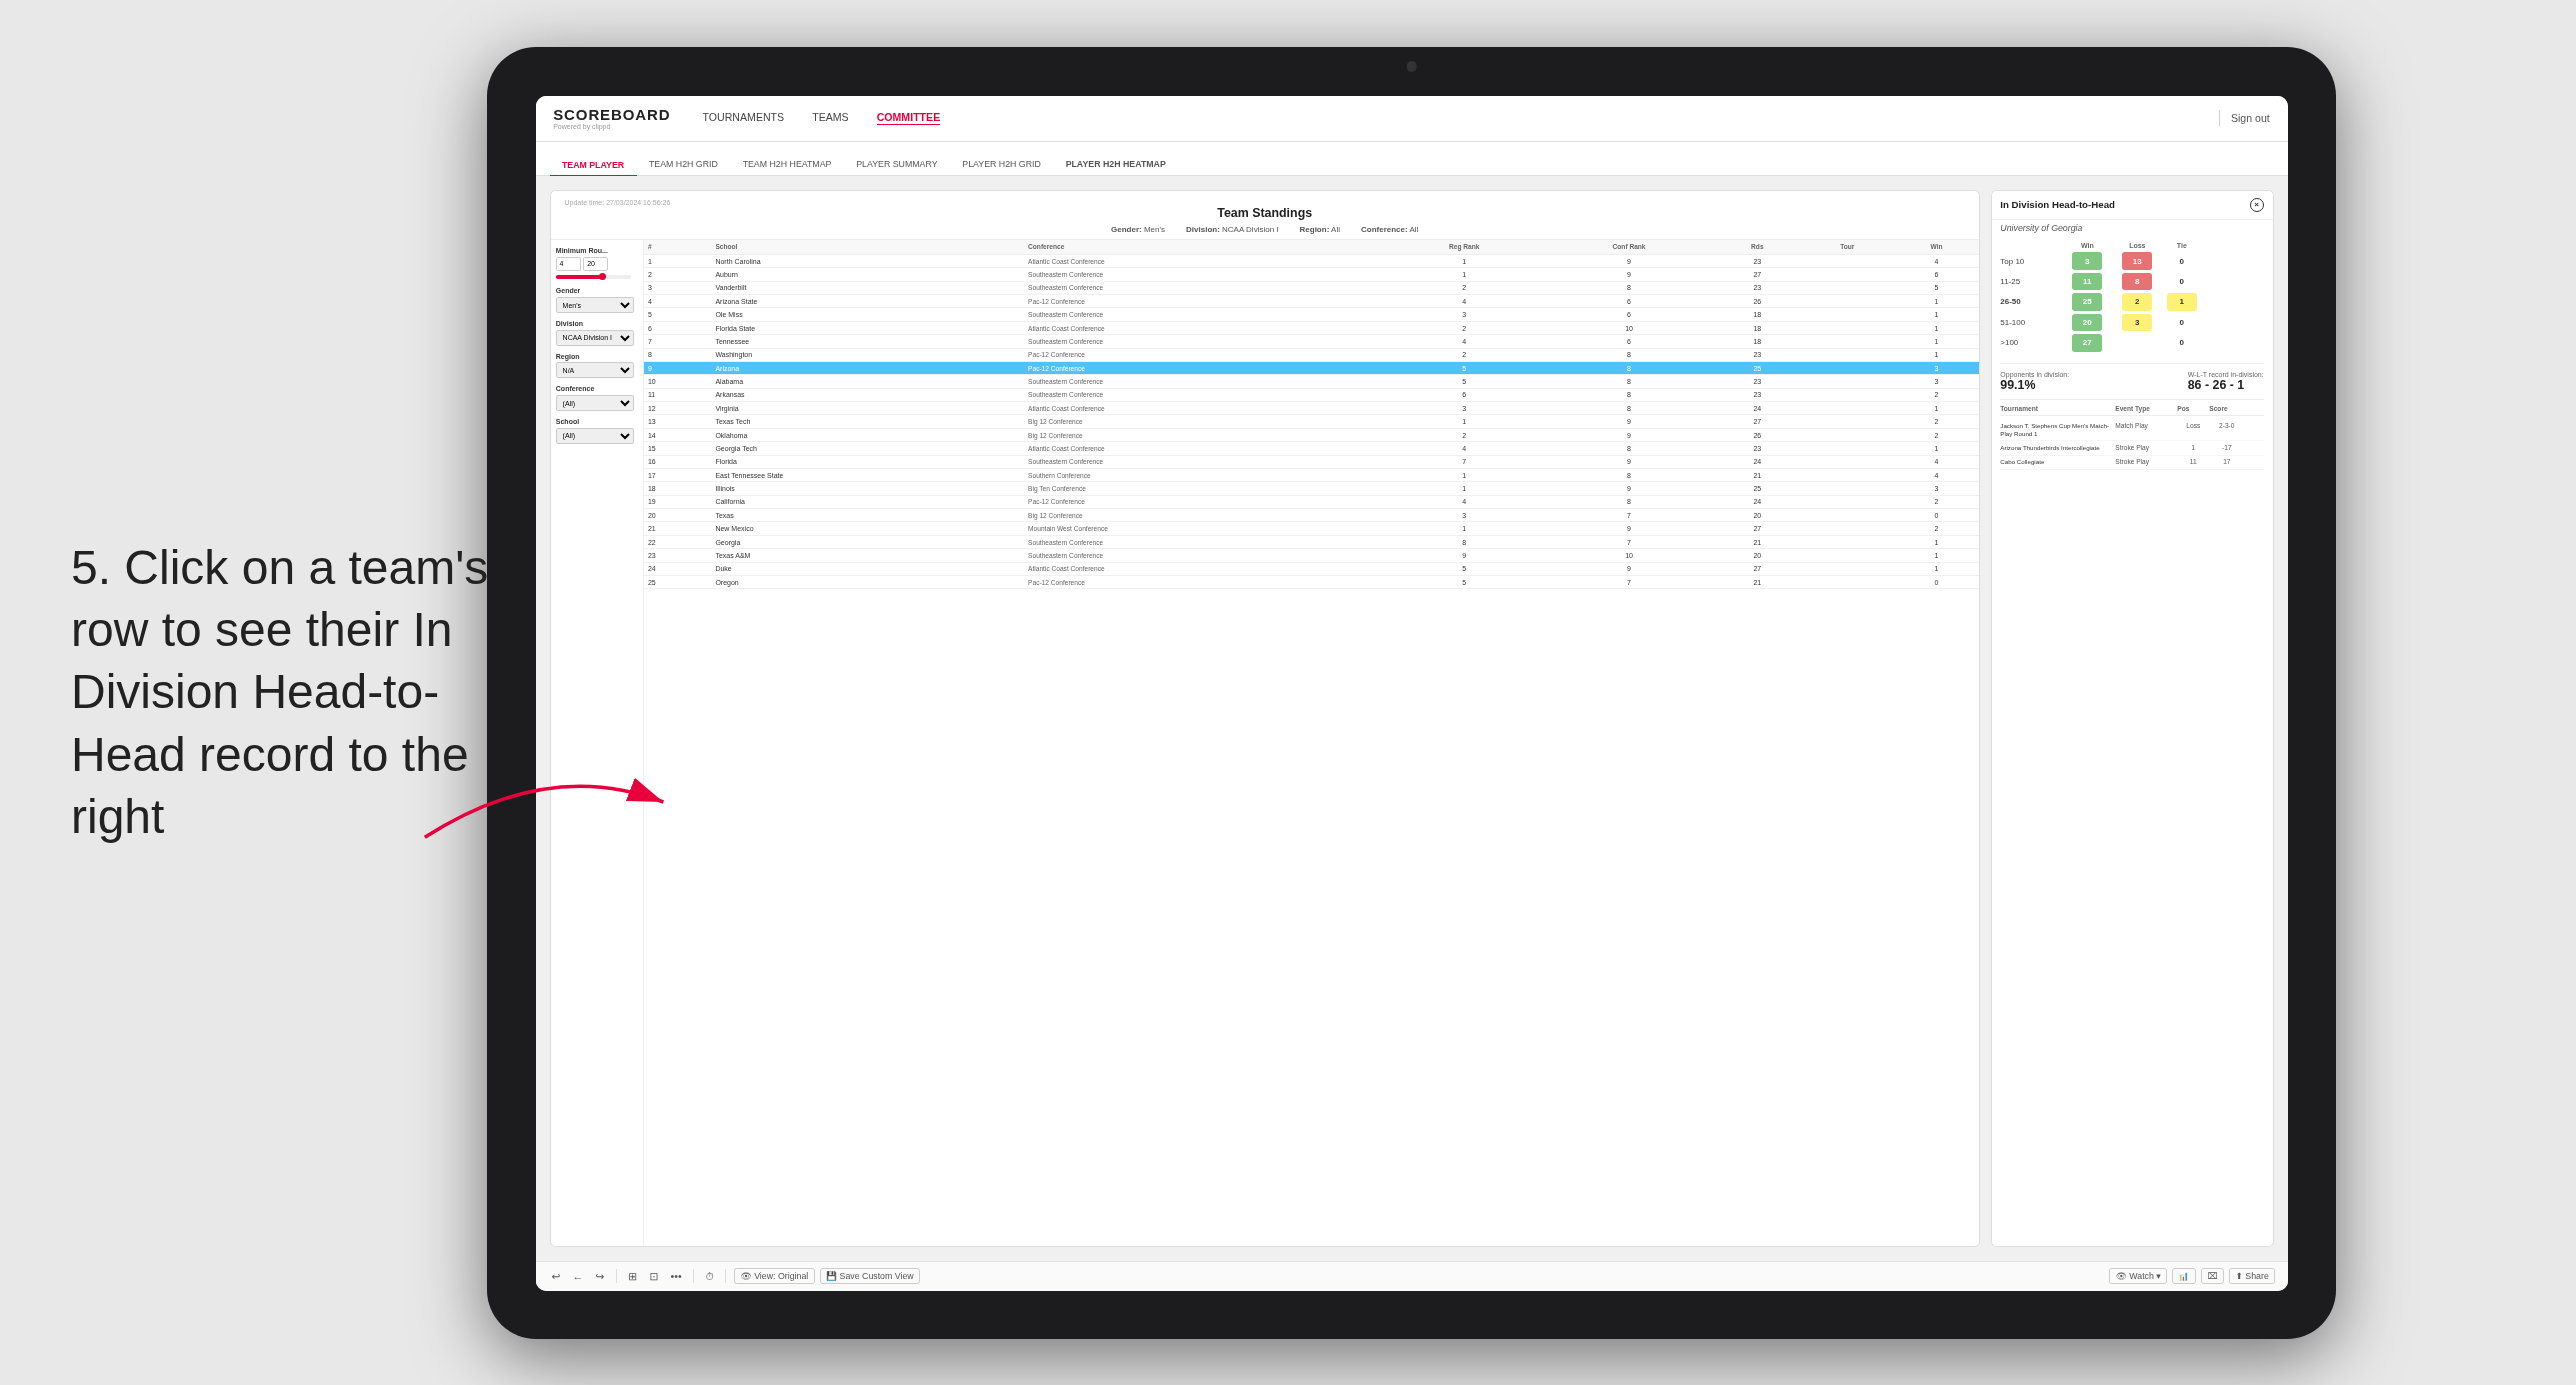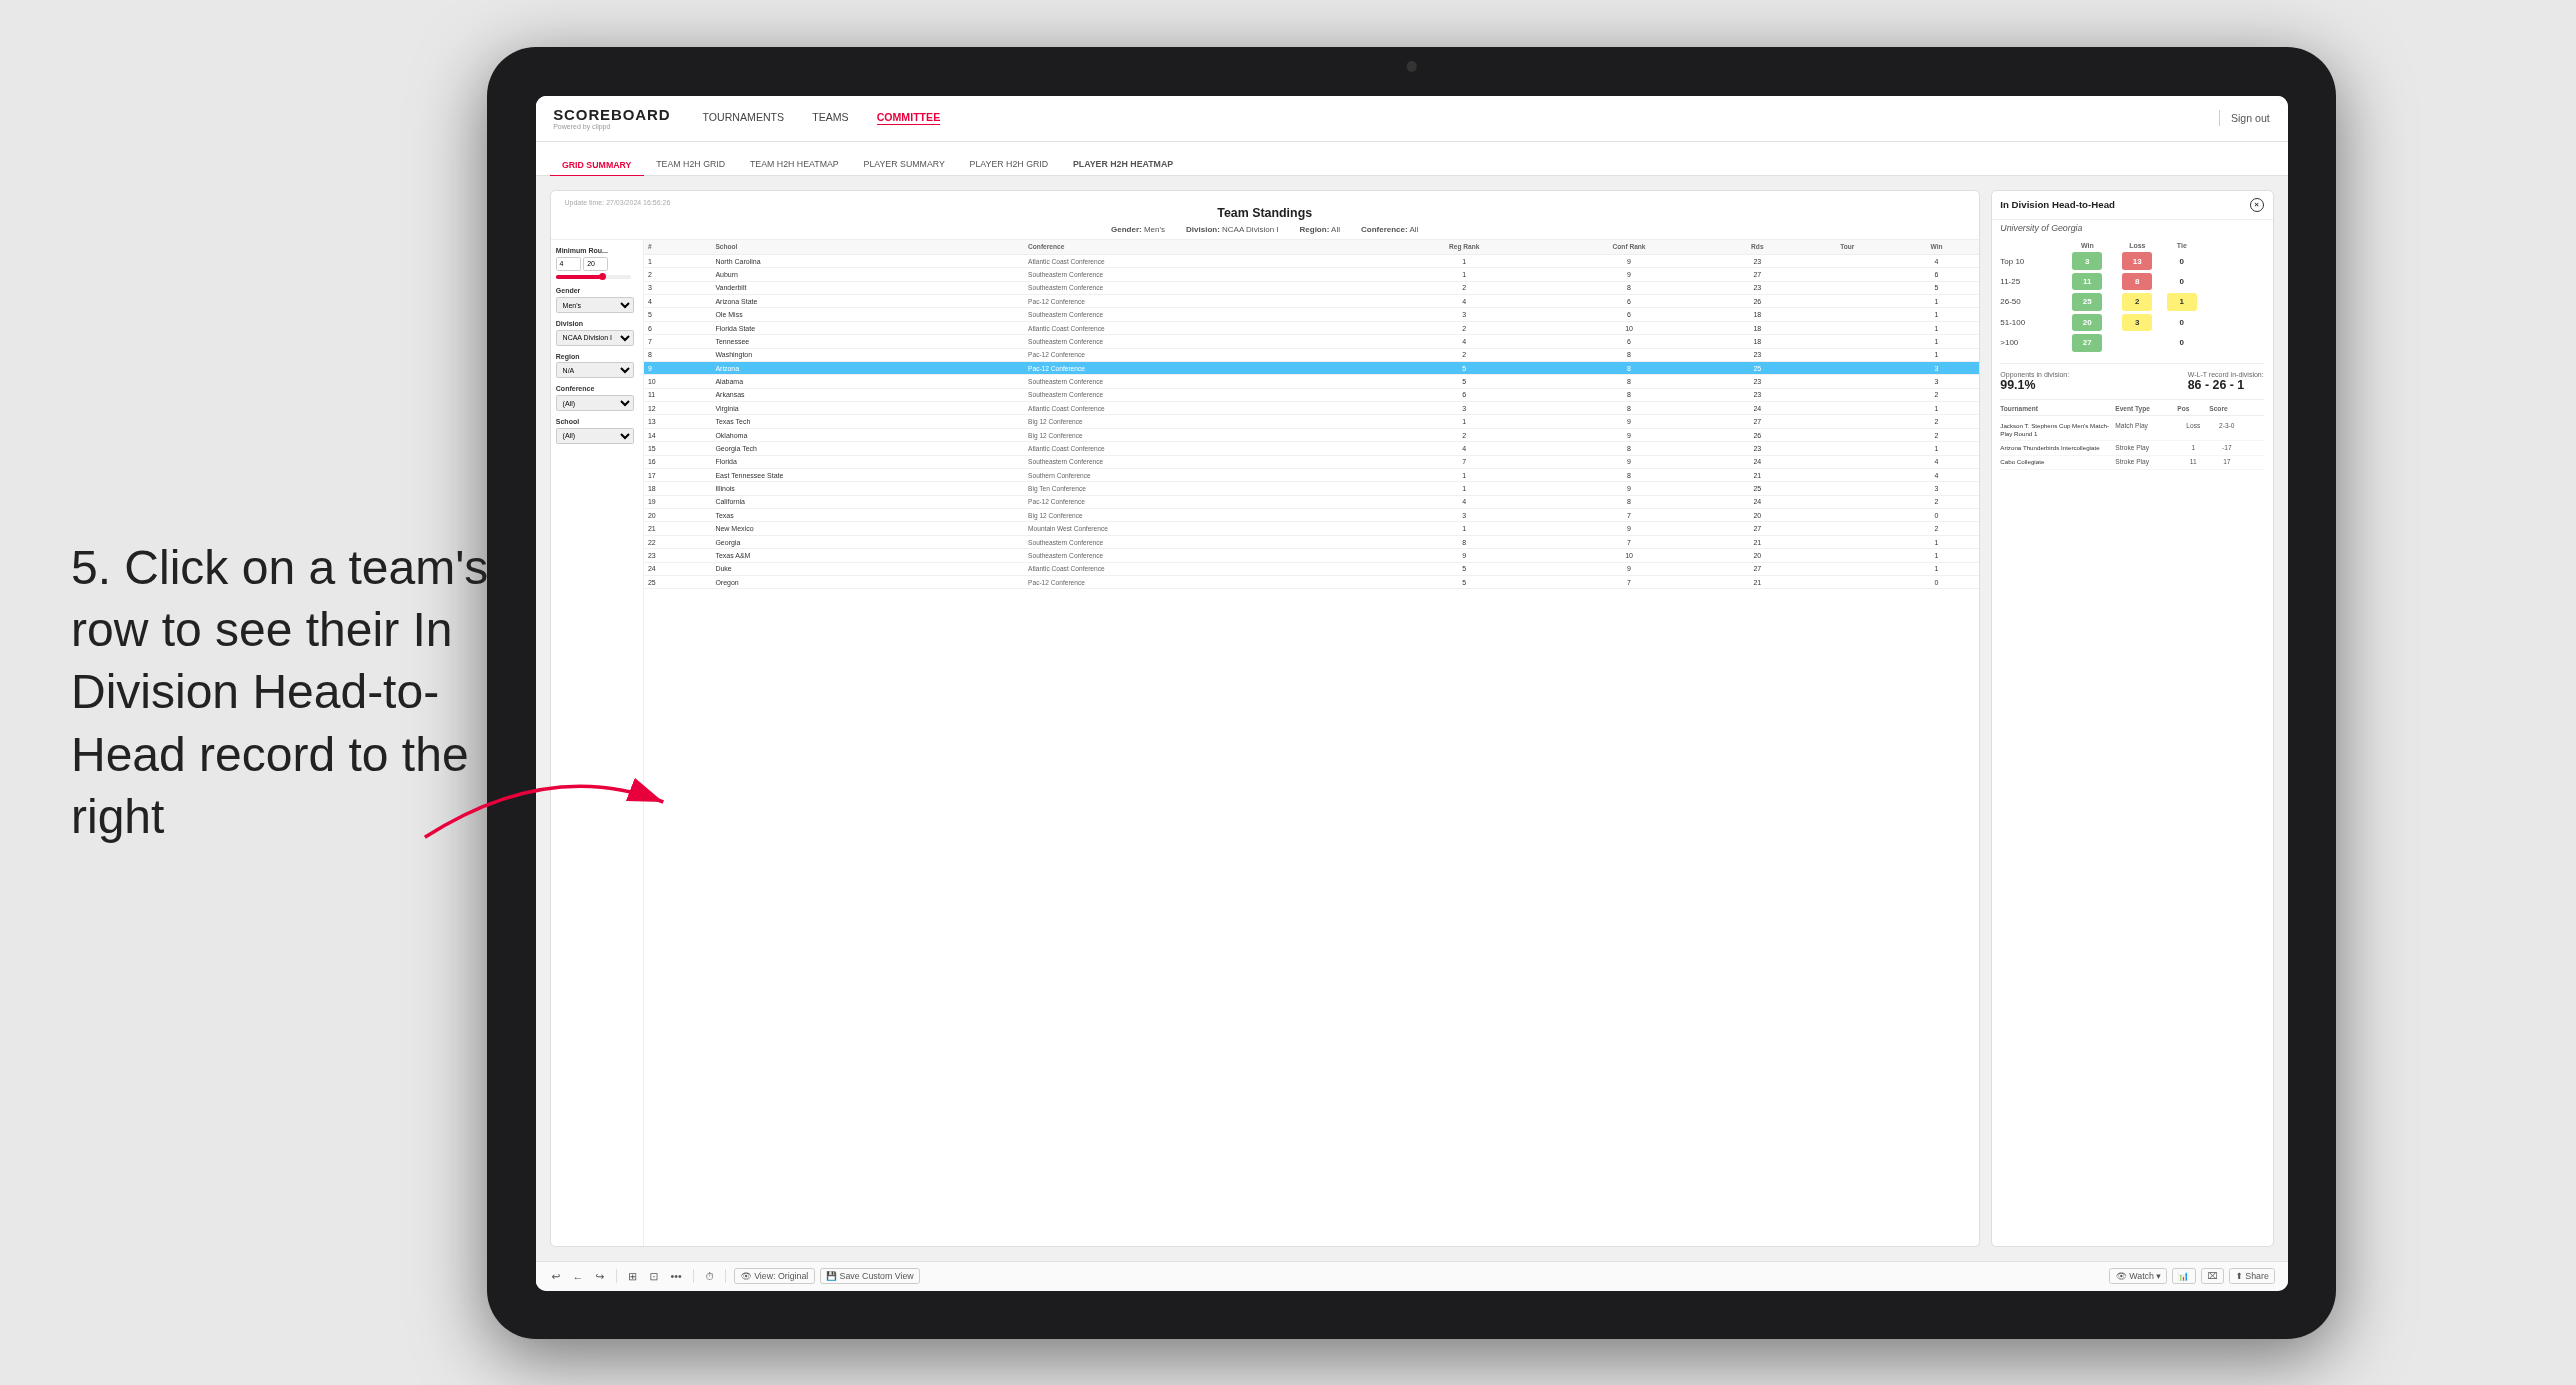--- a/index.html
+++ b/index.html
@@ -46,21 +46,21 @@
       <div style="display:flex; gap:28px; flex:1;">
         <span style="font-size:10.6px; color:#444; cursor:pointer;">TOURNAMENTS</span>
         <span style="font-size:10.6px; color:#444; cursor:pointer;">TEAMS</span>
         <span style="font-size:10.6px; color:#e8003d; font-weight:700; cursor:pointer; border-bottom:1.8px solid #e8003d; padding-bottom:1.8px;">COMMITTEE</span>
       </div>
       <div style="width:0.9px; height:16px; background:#ccc; margin-right:10.6px;"></div>
       <span style="font-size:10.6px; color:#555; cursor:pointer;">Sign out</span>
     </div>
 
     <div style="display:flex; padding:0 14px; background:#fff; border-bottom:1.8px solid #e0e0e0; height:34px; align-items:flex-end; flex-shrink:0;">
-      <span style="font-size:8.8px; padding:5.3px 12.4px; color:#e8003d; font-weight:700; cursor:pointer; border-bottom:1.8px solid #e8003d; margin-bottom:-1.8px;">GRID SUMMARY</span>
+      <span style="font-size:8.8px; padding:5.3px 12.4px; color:#e8003d; font-weight:700; cursor:pointer; border-bottom:1.8px solid #e8003d; margin-bottom:-1.8px;">TEAM PLAYER</span>
       <span style="font-size:8.8px; padding:5.3px 12.4px; color:#555; cursor:pointer;">TEAM H2H GRID</span>
       <span style="font-size:8.8px; padding:5.3px 12.4px; color:#555; cursor:pointer;">TEAM H2H HEATMAP</span>
       <span style="font-size:8.8px; padding:5.3px 12.4px; color:#555; cursor:pointer;">PLAYER SUMMARY</span>
       <span style="font-size:8.8px; padding:5.3px 12.4px; color:#555; cursor:pointer;">PLAYER H2H GRID</span>
       <span style="font-size:8.8px; padding:5.3px 12.4px; color:#555; cursor:pointer;font-weight:bold;">PLAYER H2H HEATMAP</span>
     </div>
 
     <div style="flex:1; display:flex; overflow:hidden; background:#f0f0f0; padding:14px; gap:10.6px;">
 
       <div style="background:#fff; border:0.9px solid #ddd; border-radius:5.3px; flex:1; display:flex; flex-direction:column; overflow:hidden;">
@@ -439,21 +439,21 @@
       <div style="width:30px; height:17.7px; background:#81c784; border-radius:2.7px; display:flex; align-items:center; justify-content:center; font-size:8px; font-weight:700; color:#fff;">11</div>
     </div>
     <div style="display:flex; justify-content:center;">
       <div style="width:30px; height:17.7px; background:#e57373; border-radius:2.7px; display:flex; align-items:center; justify-content:center; font-size:8px; font-weight:700; color:#fff;">8</div>
     </div>
     <div style="display:flex; justify-content:center;">
       <div style="width:30px; height:17.7px; background:transparent; border-radius:2.7px; display:flex; align-items:center; justify-content:center; font-size:8px; font-weight:700; color:#333;">0</div>
     </div>
   </div>
               <div style="display: grid; grid-template-columns: 62px 50px 50px 39px; margin-bottom: 2.7px; align-items: center;">
-    <span style="font-size:8px; color:#444;">26-50</span>
+    <span style="font-size:8px; color:#444;font-weight:bold;">26-50</span>
     <div style="display:flex; justify-content:center;">
       <div style="width:30px; height:17.7px; background:#81c784; border-radius:2.7px; display:flex; align-items:center; justify-content:center; font-size:8px; font-weight:700; color:#fff;">25</div>
     </div>
     <div style="display:flex; justify-content:center;">
       <div style="width:30px; height:17.7px; background:#fff176; border-radius:2.7px; display:flex; align-items:center; justify-content:center; font-size:8px; font-weight:700; color:#333;">2</div>
     </div>
     <div style="display:flex; justify-content:center;">
       <div style="width:30px; height:17.7px; background:#fff176; border-radius:2.7px; display:flex; align-items:center; justify-content:center; font-size:8px; font-weight:700; color:#333;">1</div>
     </div>
   </div>

